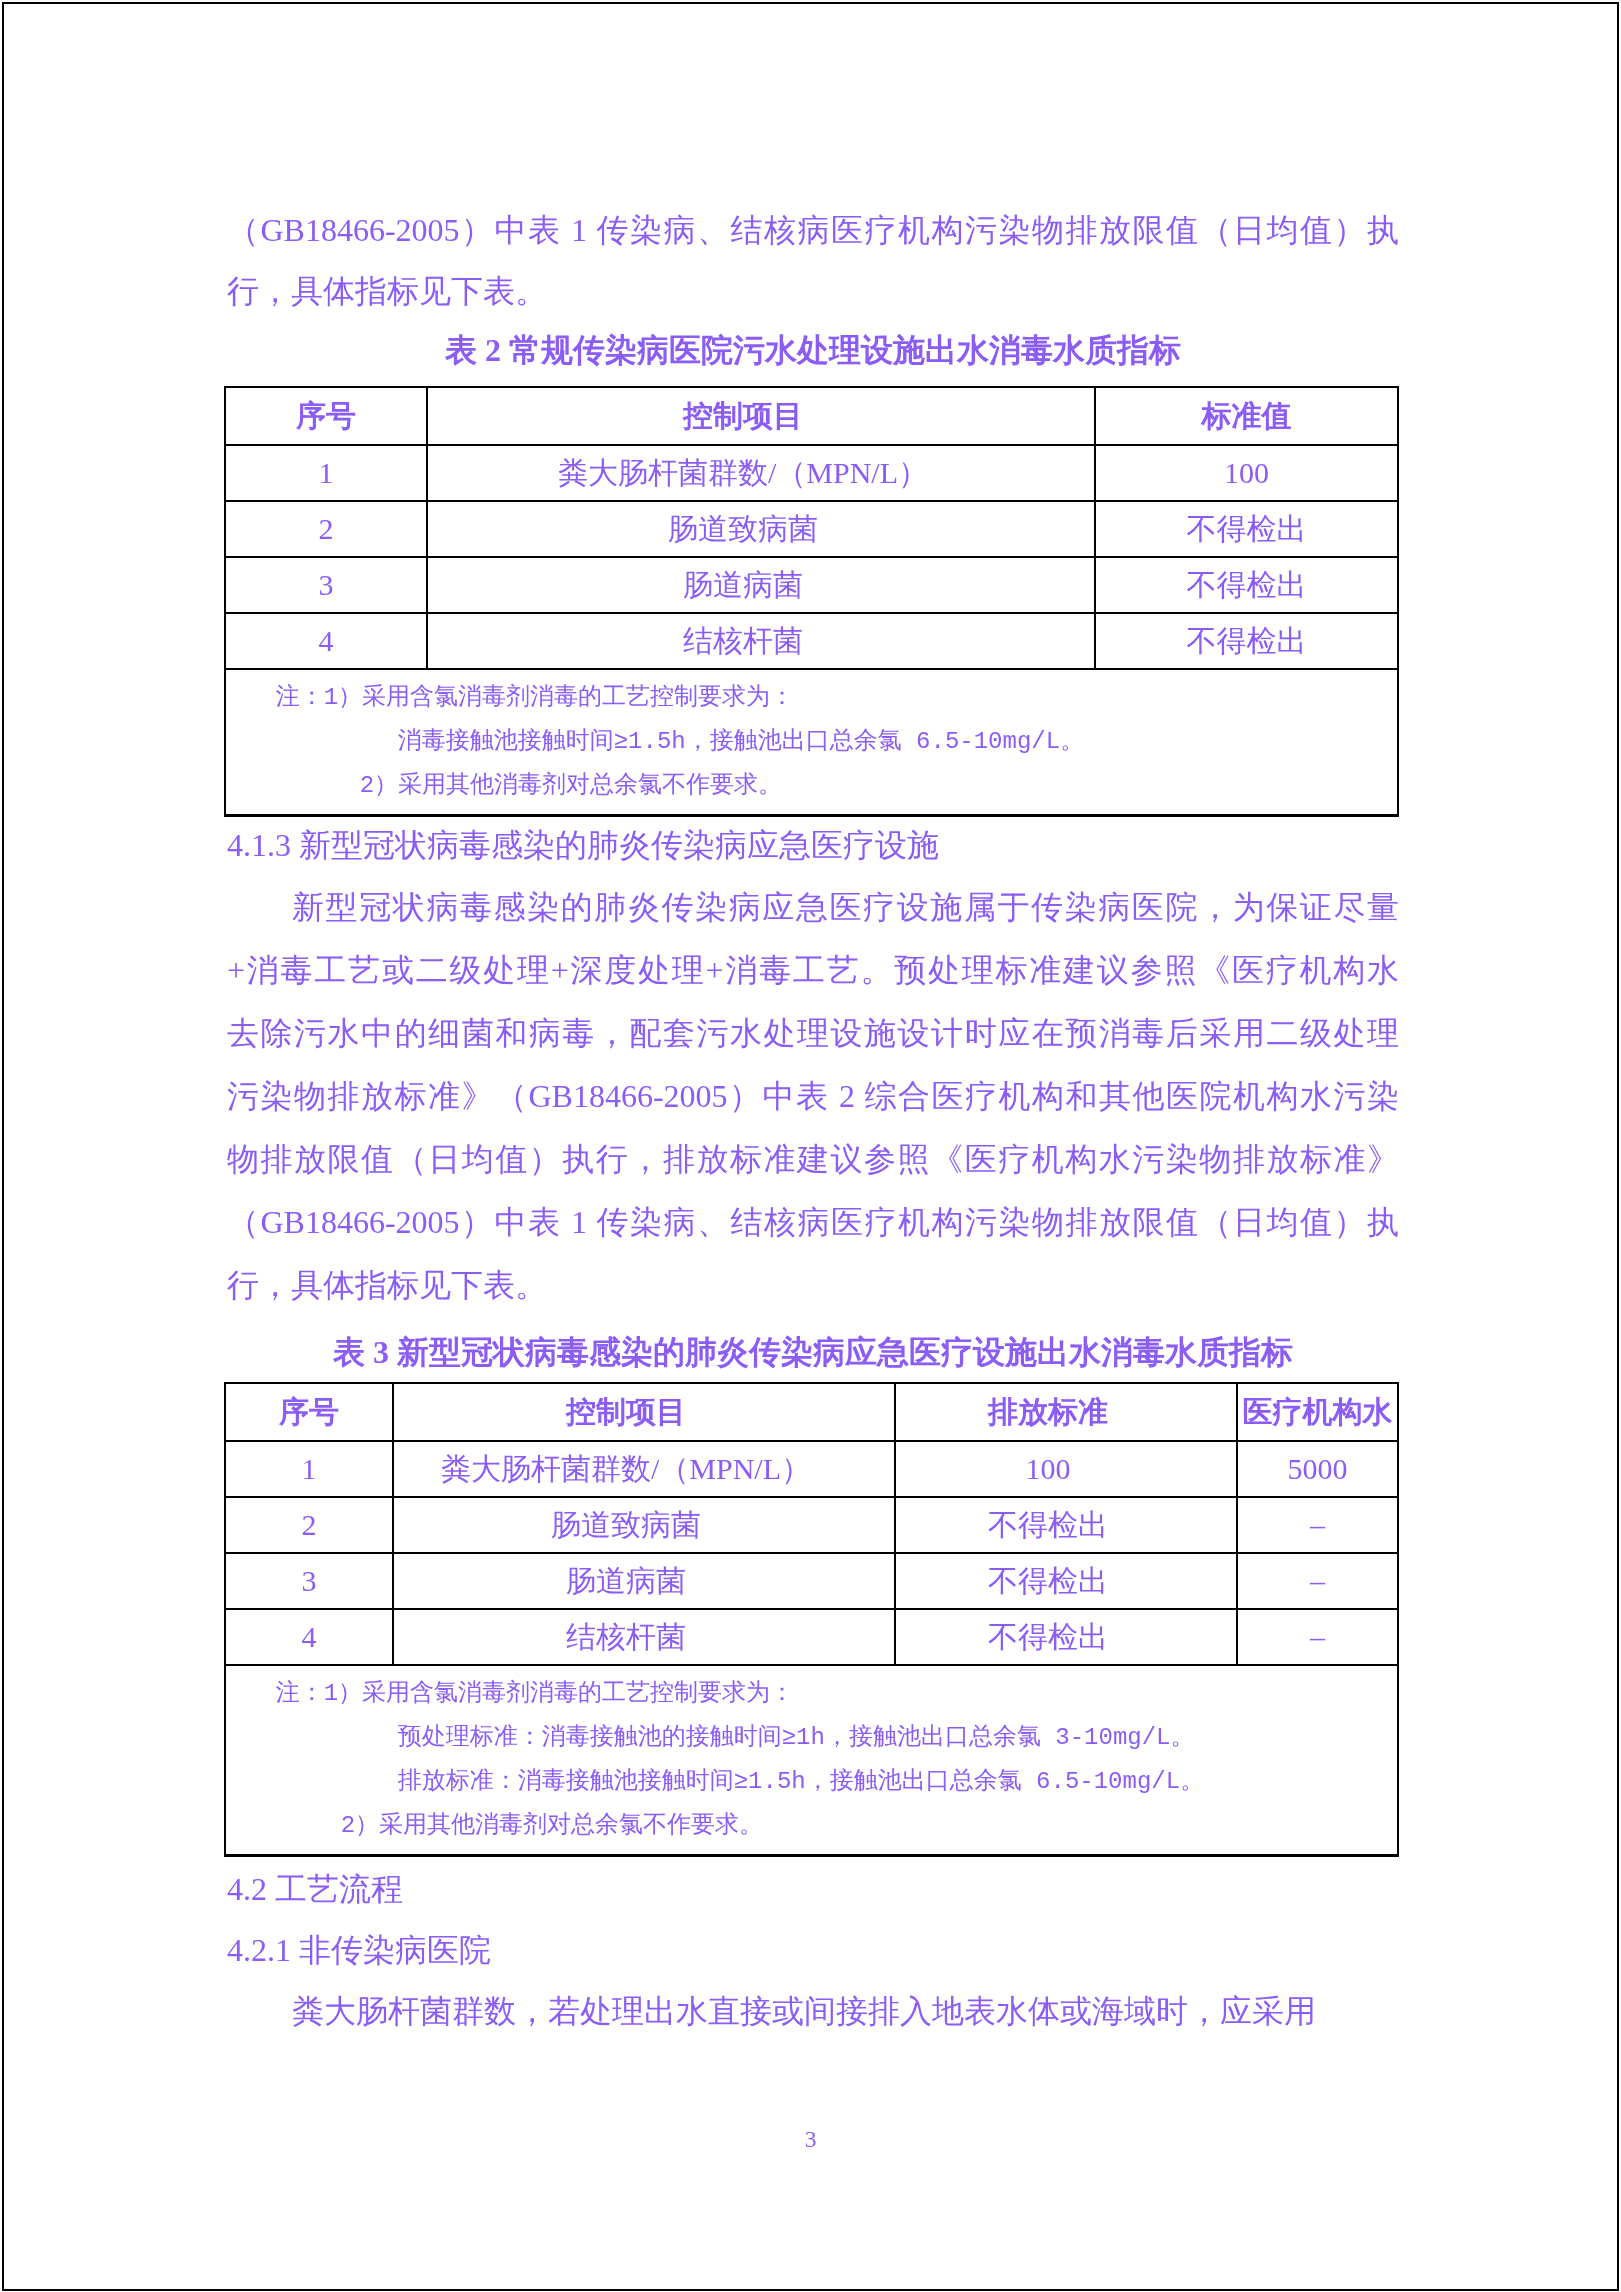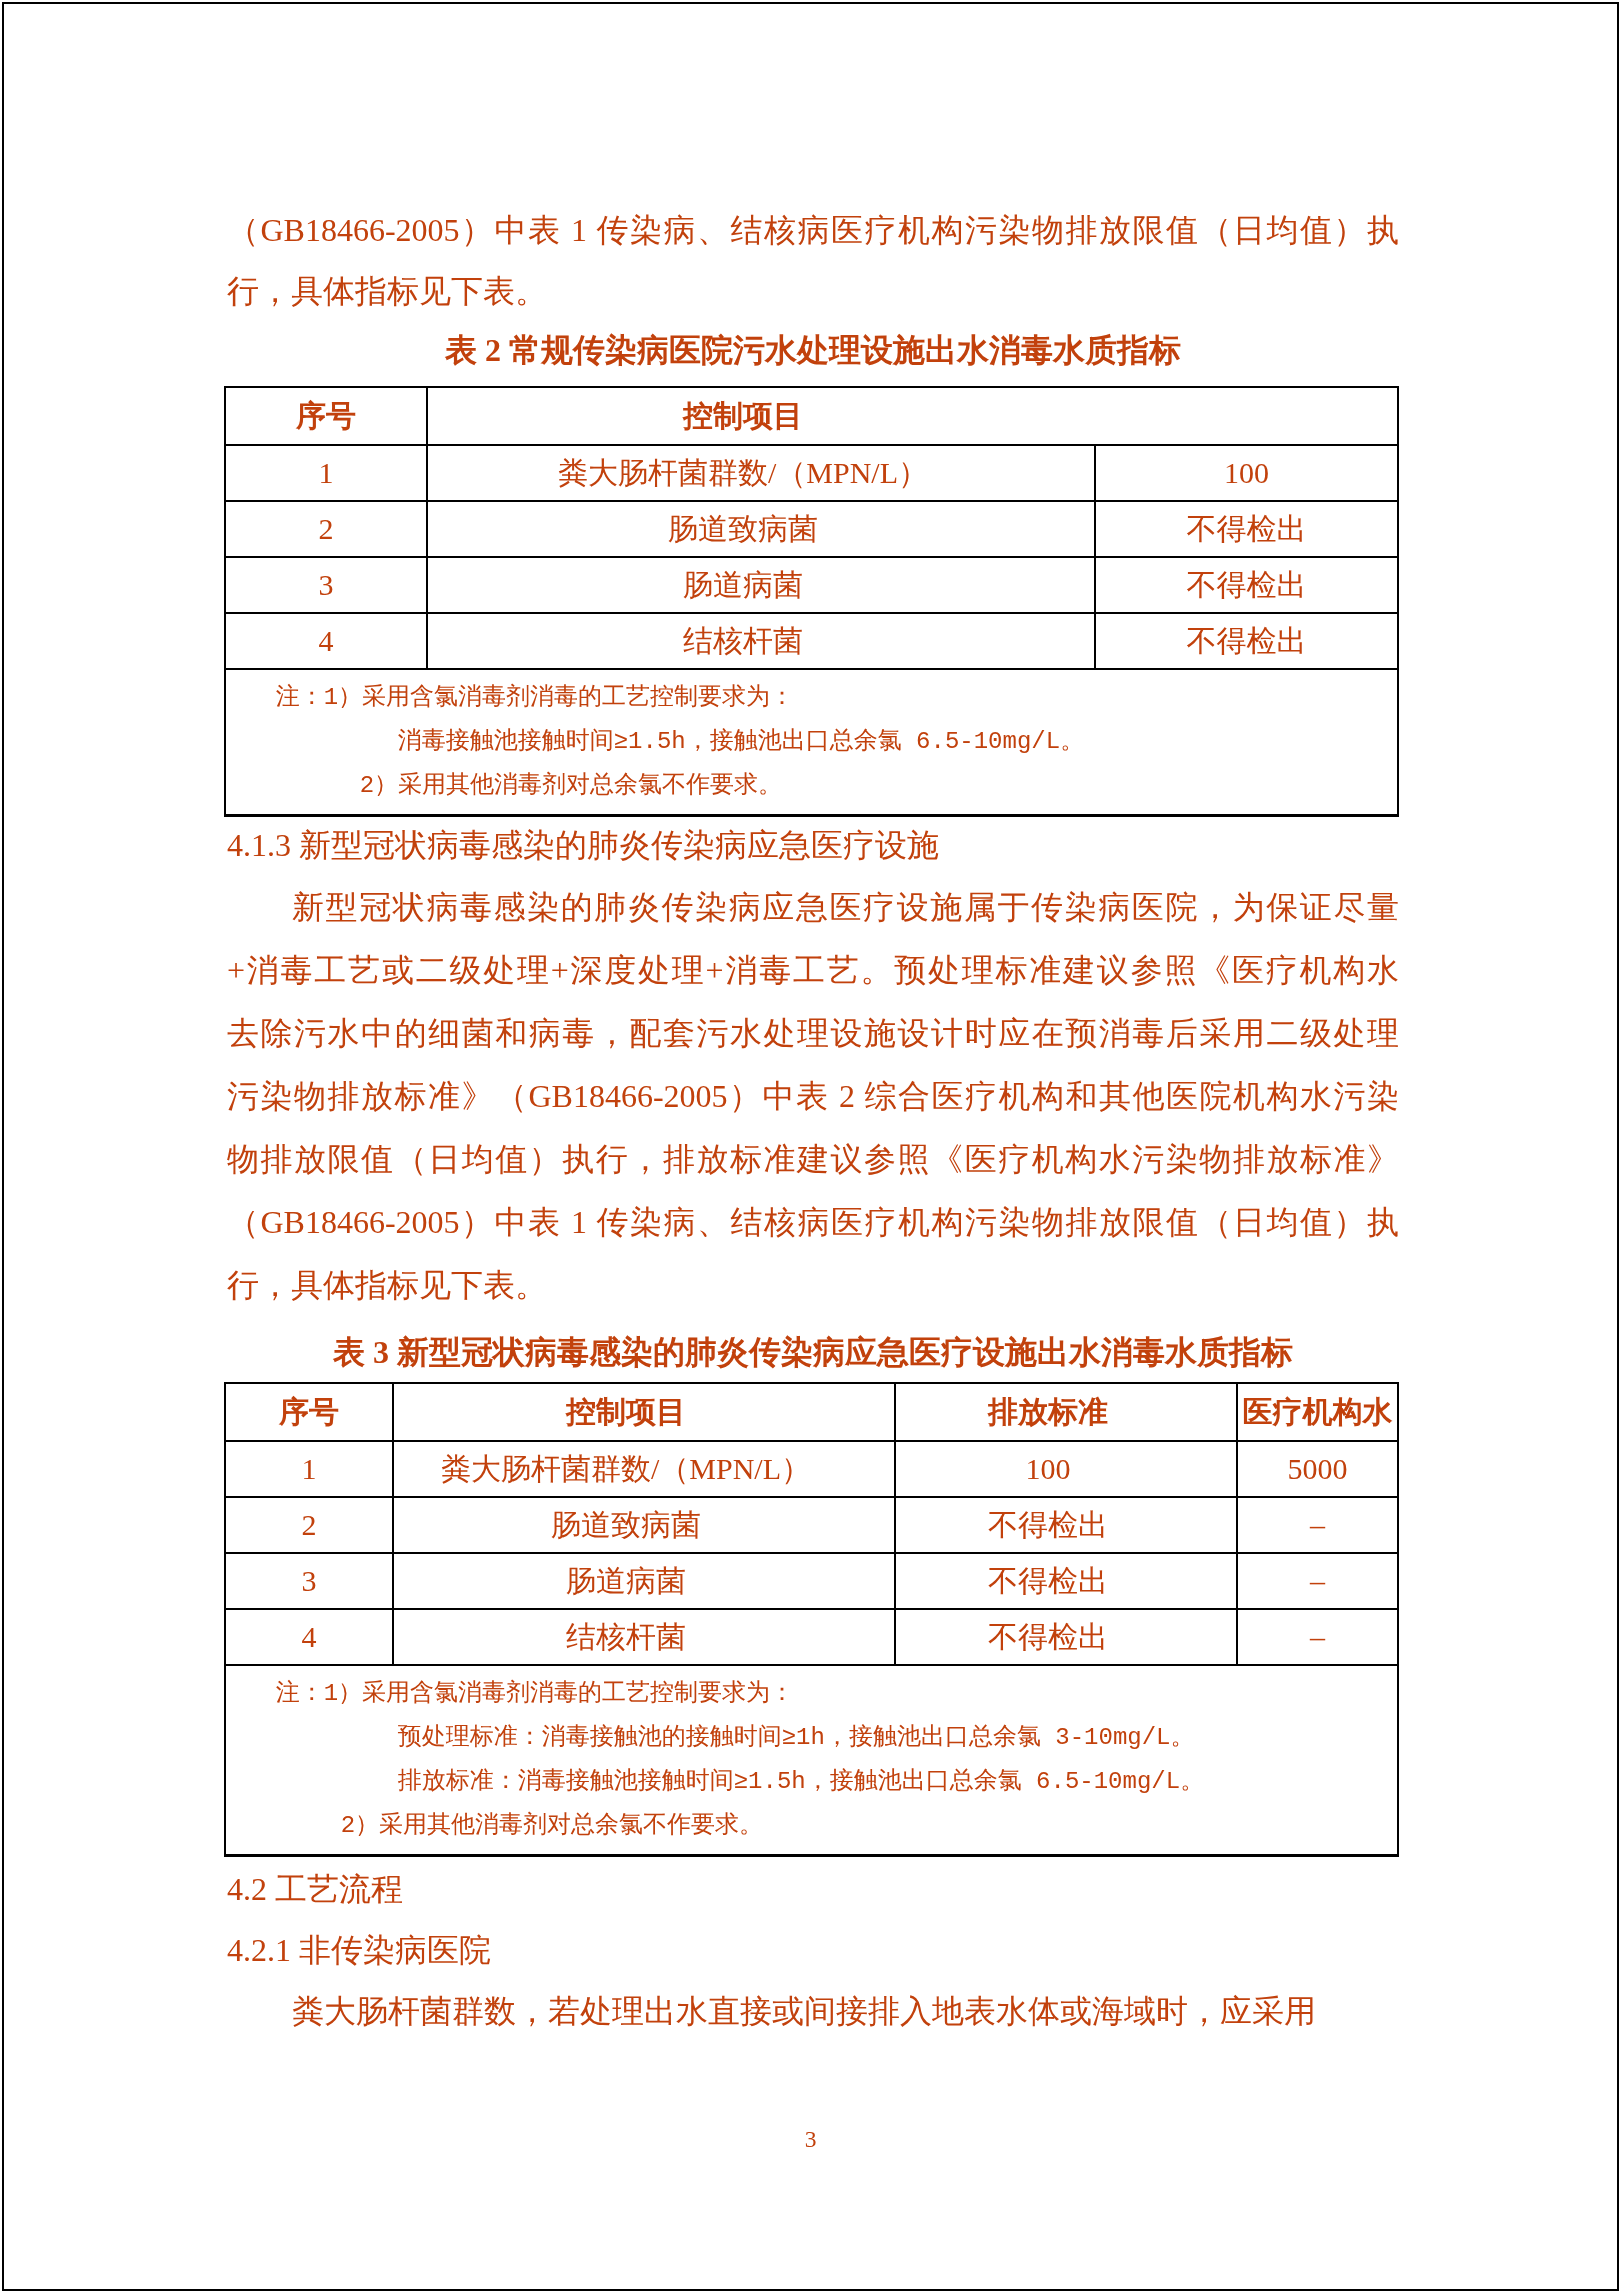--- a/index.html
+++ b/index.html
@@ -1,21 +1,21 @@
 <!DOCTYPE html>
 <html><head>
 <meta charset="utf-8">
 <style>
   html,body { margin:0; padding:0; background:#888; }
   .page {
     position:relative;
     width:1621px; height:2293px;
     margin:0 auto;
     background:#ffffff;
-    color:#c2410c;
+    color:#8b5cf6;
     font-family:"Liberation Serif","DejaVu Serif",serif;
     overflow:hidden;
   }
   .page-border {
     position:absolute; left:2px; top:2px; right:2px; bottom:2px;
     border:2.9px solid #000;
     pointer-events:none;
   }
   .abs { position:absolute; left:227px; width:1172px; }
   .body-text { font-size:32px; line-height:61px; }
@@ -79,20 +79,21 @@
     <div class="line just">（GB18466-2005）中表 1 传染病、结核病医疗机构污染物排放限值（日均值）执</div>
     <div class="line">行，具体指标见下表。</div>
   </div>
 
   <div class="abs tbl-title" style="top:320px">表 2 常规传染病医院污水处理设施出水消毒水质指标</div>
 
   <div class="tbl t2" style="top:386px">
     <div class="trow hdr">
       <div class="tcell c1">序号</div>
       <div class="tcell c2">控制项目</div>
+      <div class="tcell c3">标准值</div>
     </div>
     <div class="trow">
       <div class="tcell c1">1</div>
       <div class="tcell c2">粪大肠杆菌群数/（MPN/L）</div>
       <div class="tcell c3">100</div>
     </div>
     <div class="trow">
       <div class="tcell c1">2</div>
       <div class="tcell c2">肠道致病菌</div>
       <div class="tcell c3">不得检出</div>

